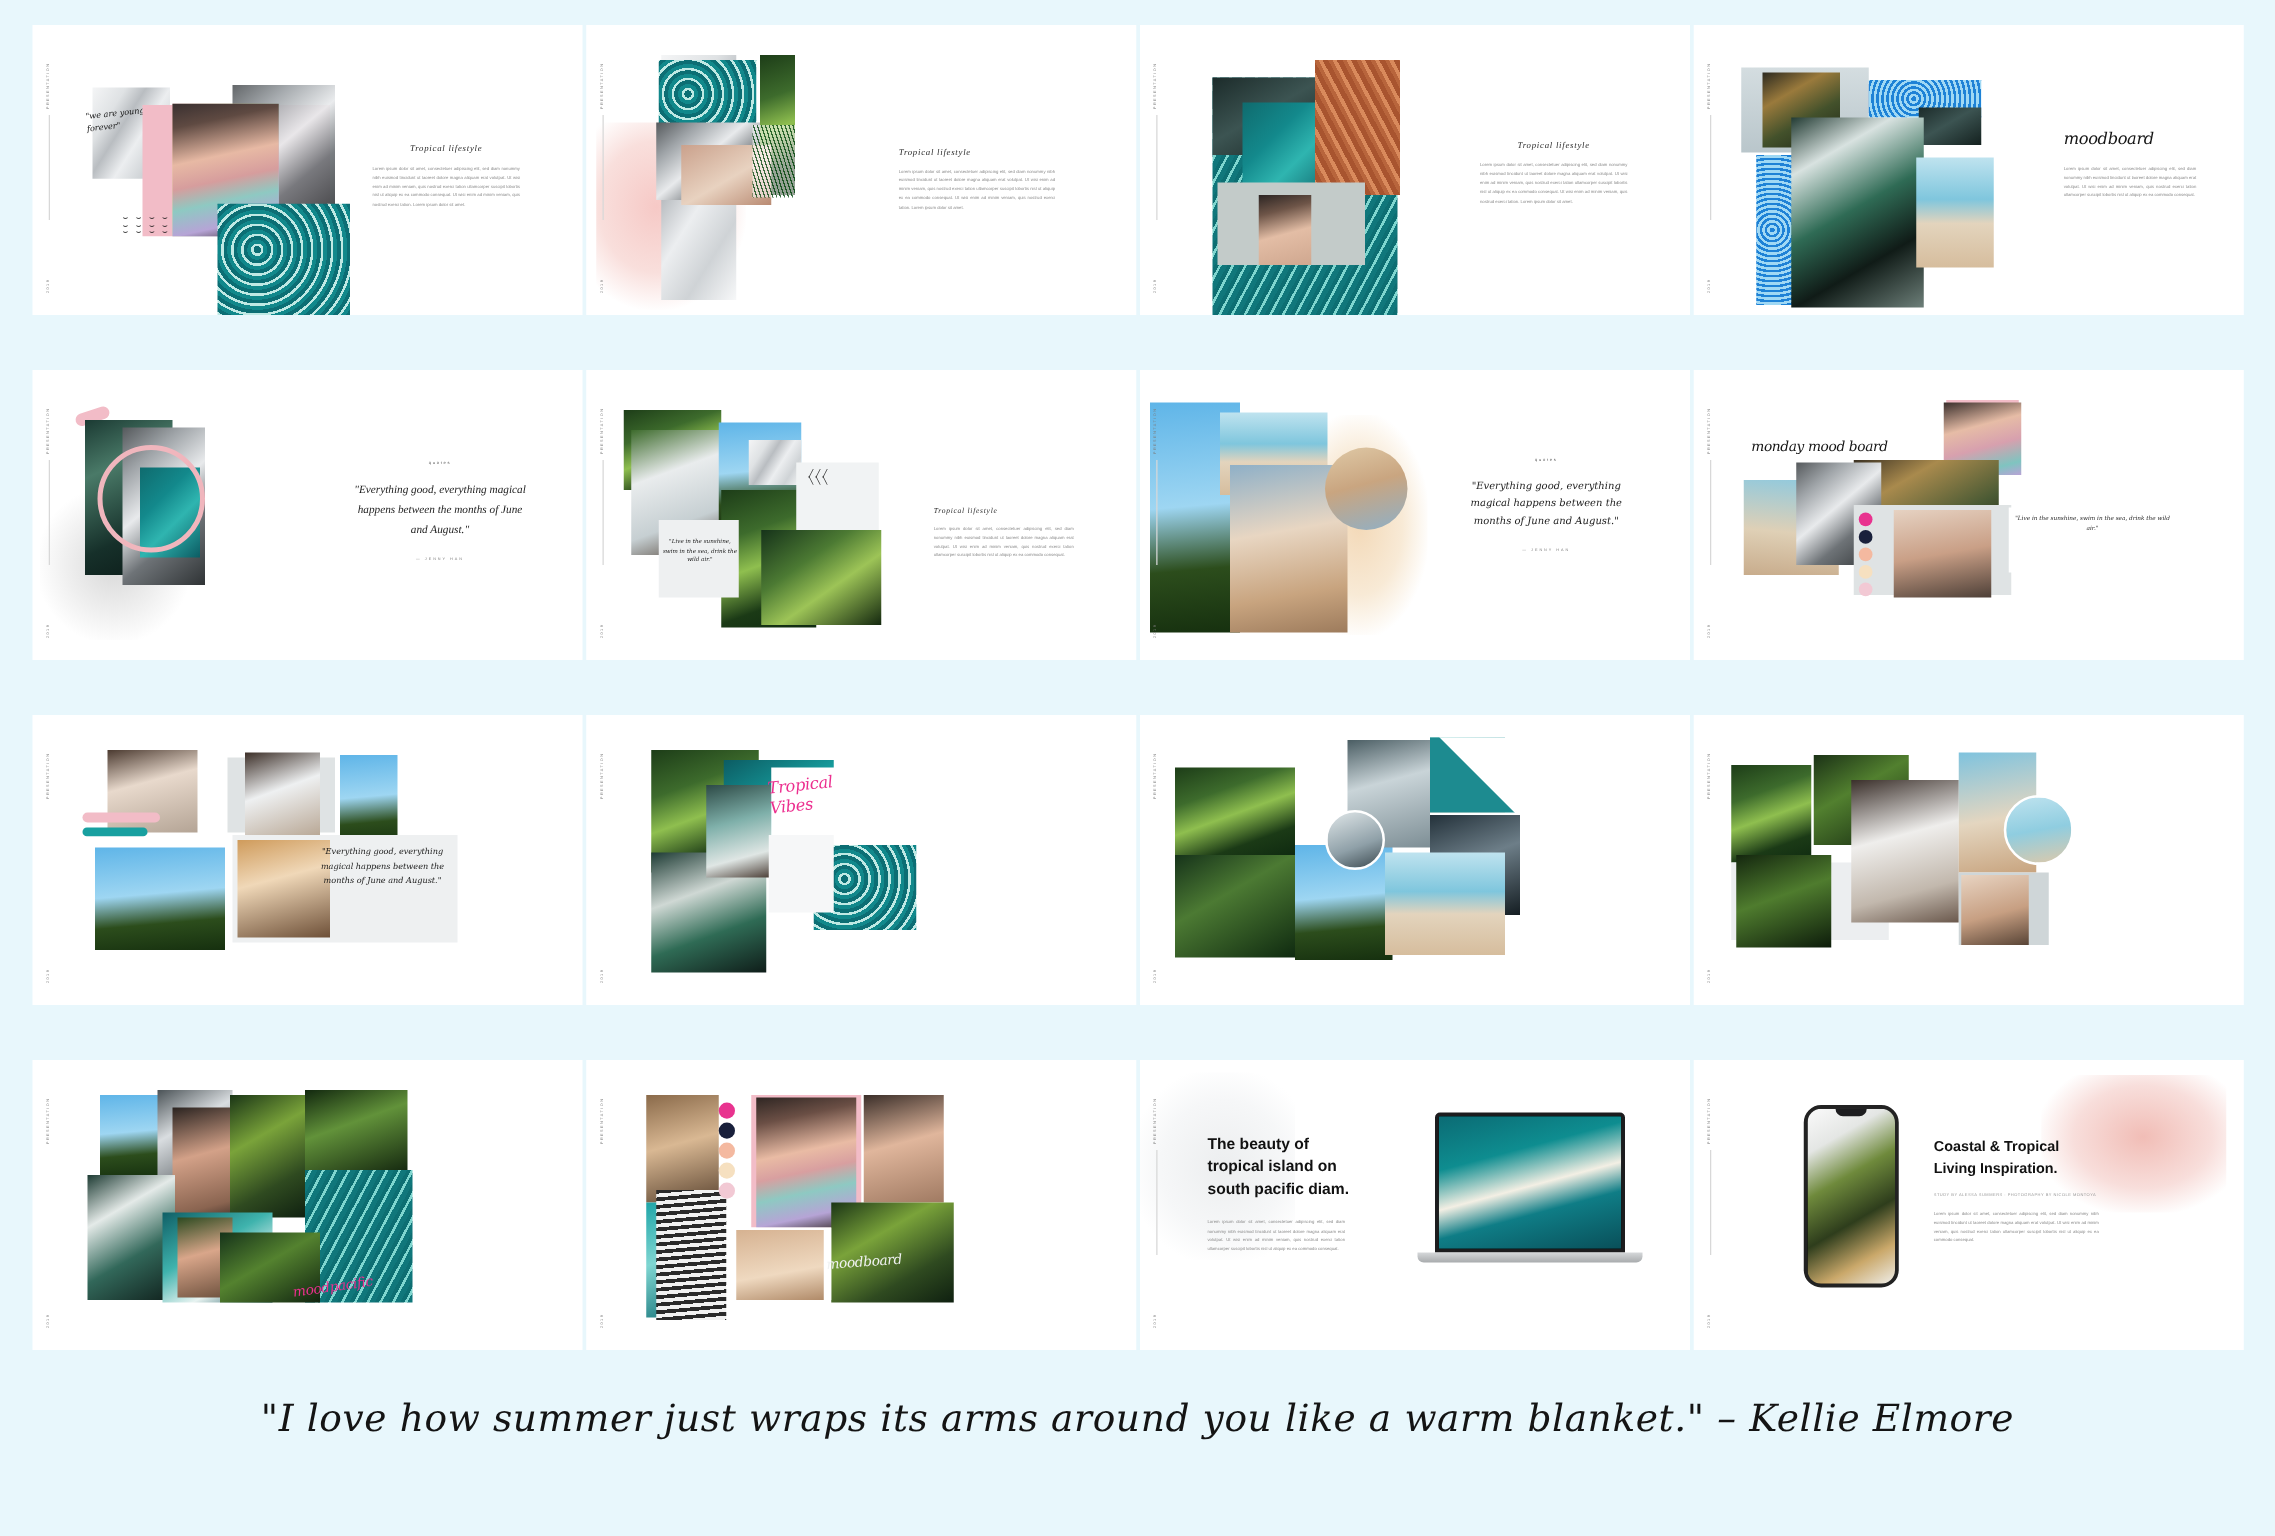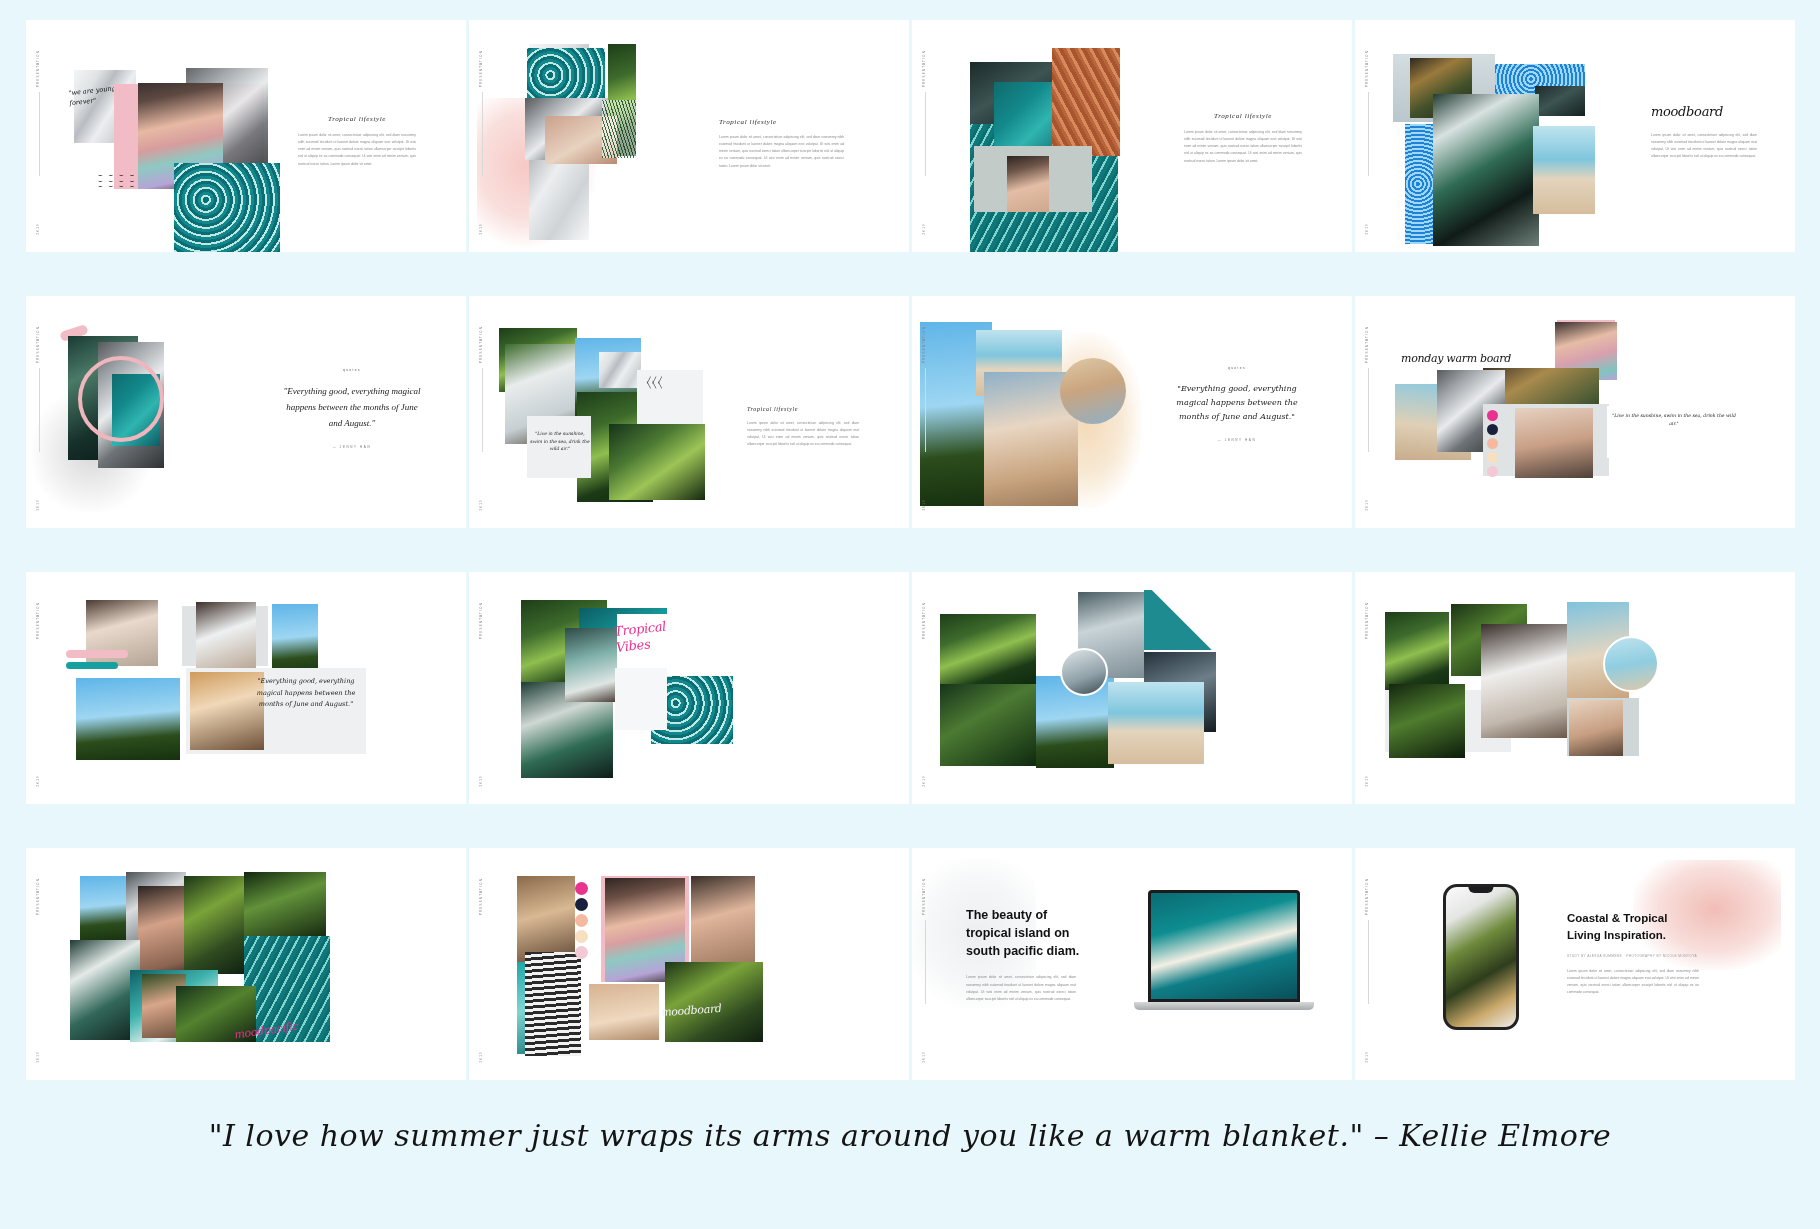--- a/index.html
+++ b/index.html
@@ -271,21 +271,21 @@
       <div style="position:absolute;left:252px;top:70px;width:146px;">
         <div class="qlabel">quotes</div>
         <div class="quote" style="margin-top:12px;font-family:'DejaVu Serif',serif;font-size:8px;">"Everything good, everything magical happens between the months of June and August."</div>
         <div class="qattr" style="margin-top:14px;">— JENNY HAN</div>
       </div>
     </div>
 
     <div class="slide">
       <div style="position:absolute;left:46px;top:52px;">
         <span class="script" style="font-size:11px;">
-          <span class="hl" style="background:#e8eef0;"></span><span>monday warm board</span>
+          <span class="hl" style="background:#e8eef0;"></span><span>monday mood board</span>
         </span>
       </div>
       <div class="ph pinkb" style="left:202px;top:24px;width:58px;height:46px;"></div>
       <div class="ph skinp" style="left:200px;top:26px;width:62px;height:58px;background:linear-gradient(165deg,#3a2f2c 0%,#e6bca6 35%,#d7a0ae 60%,#7fc4c0 85%,#b9a3d6 100%);"></div>
       <div class="ph palm" style="left:128px;top:72px;width:116px;height:66px;background:linear-gradient(150deg,#3d3324 0%,#a98a4d 30%,#4a5a34 70%,#1e2416 100%);"></div>
       <div class="ph beach" style="left:40px;top:88px;width:76px;height:76px;background:linear-gradient(185deg,#8fc9de 0%,#dfd0b6 55%,#c8ac8c 100%);"></div>
       <div class="ph marbleD" style="left:82px;top:74px;width:68px;height:82px;"></div>
       <div class="ph gray" style="left:128px;top:108px;width:126px;height:72px;background:#dfe3e4;"></div>
       <div class="ph skinp" style="left:160px;top:112px;width:78px;height:70px;background:linear-gradient(170deg,#e6d2c2 0%,#c99f86 50%,#4e4038 100%);"></div>
       <div class="dot" style="left:132px;top:114px;background:#e8338f;width:11px;height:11px;"></div>
@@ -417,21 +417,21 @@
 
     <div class="slide">
       <div class="ph wash" style="left:278px;top:12px;width:148px;height:110px;background:radial-gradient(ellipse at 55% 45%,#f1bdb6 0%,#f8dedb 48%,rgba(255,255,255,0) 75%);"></div>
       <div class="vlabel top">PRESENTATION</div>
       <div class="vrule"></div>
       <div class="vlabel bot">2019</div>
       <div class="phone" style="left:88px;top:36px;width:76px;height:146px;">
         <div class="notch"></div>
         <div class="ph" style="left:0;top:0;width:100%;height:100%;background:linear-gradient(150deg,#fafafa 0%,#e4e6e4 20%,#6f8a3c 40%,#2e3d1c 62%,#caa86a 82%,#efeee9 100%);"></div>
       </div>
-      <div style="position:absolute;left:212px;top:62px;width:132px;">
+      <div style="position:absolute;left:192px;top:62px;width:132px;">
         <div class="bigttl" style="font-size:11.5px;">Coastal &amp; Tropical Living Inspiration.</div>
         <div class="thin" style="margin-top:10px;">STUDY BY ALESSA SUMMERS  ·  PHOTOGRAPHY BY NICOLE MONTOYA</div>
         <div class="body" style="margin-top:8px;">Lorem ipsum dolor sit amet, consectetuer adipiscing elit, sed diam nonummy nibh euismod tincidunt ut laoreet dolore magna aliquam erat volutpat. Ut wisi enim ad minim veniam, quis nostrud exerci tation ullamcorper suscipit lobortis nisl ut aliquip ex ea commodo consequat.</div>
       </div>
     </div>
 
   </div>
 
   <div class="footer">"I love how summer just wraps its arms around you like a warm blanket."  –  Kellie Elmore</div>
 

